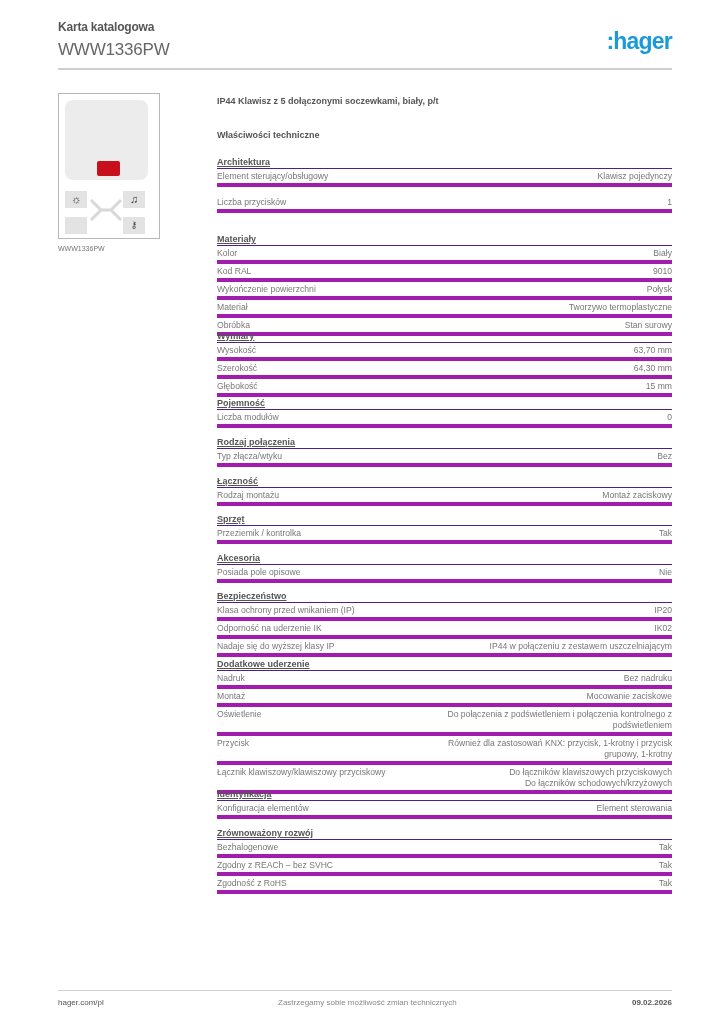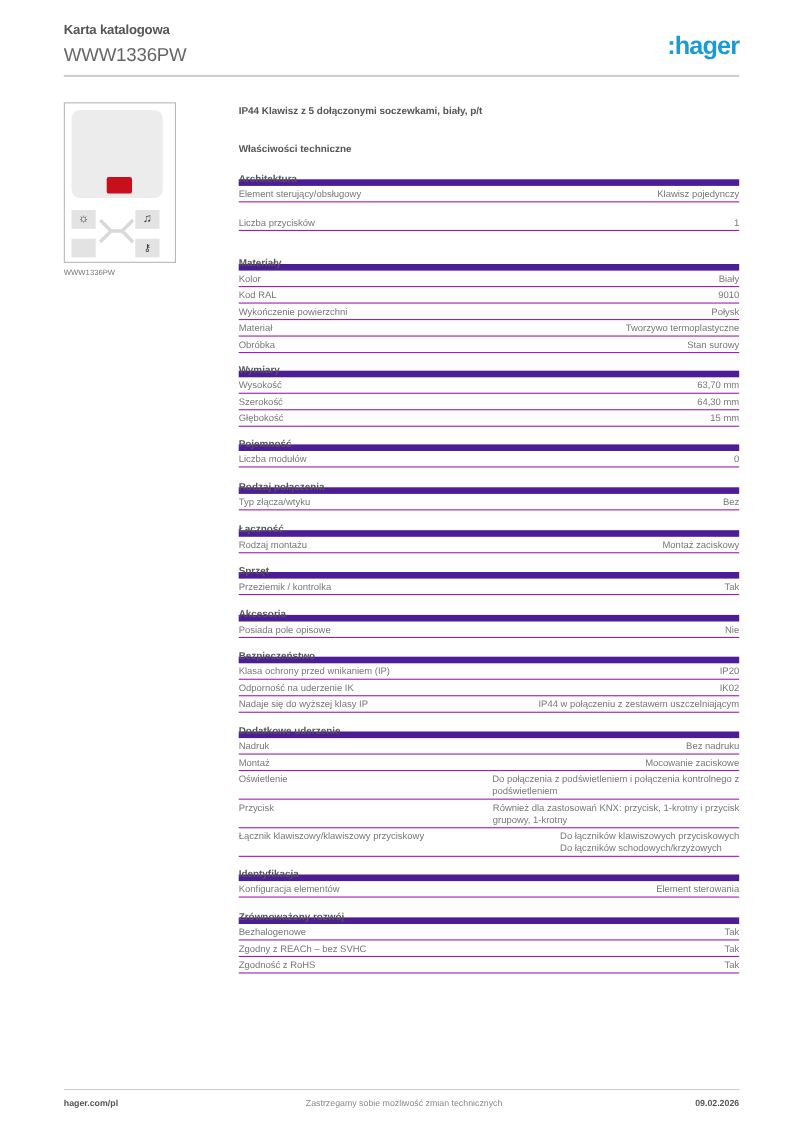--- a/index.html
+++ b/index.html
@@ -17,28 +17,28 @@
   .lens { position: absolute; left: 32px; top: 61px; width: 23px; height: 15px; background: #c8101c; border-radius: 2px; }
   .lens-tile { position: absolute; width: 22px; height: 17px; background: #e3e3e3; font-size: 11px; color: #333; text-align: center; line-height: 17px; }
   .lens-connector { position: absolute; left: 30px; top: 104px; width: 34px; height: 24px; }
   .image-caption { position: absolute; left: 58px; top: 245px; font-size: 7px; color: #777; }
 
   .content { position: absolute; left: 217px; top: 90px; width: 455px; }
   .product-name { position: absolute; left: 0; top: 6px; font-size: 9px; font-weight: bold; color: #555; }
   .tech-title { position: absolute; left: 0; top: 40px; font-size: 9px; font-weight: bold; color: #555; }
 
   .section { position: absolute; left: 0; width: 455px; }
-  .section-title { font-size: 9px; font-weight: bold; color: #555; height: 13px; line-height: 13px; border-bottom: 6px solid #4c1d95; }
-  .row { display: flex; justify-content: space-between; font-size: 8.6px; color: #777; border-bottom: 1px solid #a21caf; line-height: 11px; padding: 1.5px 0 1.5px 0; }
+  .section-title { font-size: 9px; font-weight: bold; color: #555; height: 13px; line-height: 13px; border-bottom: 1px solid #4c1d95; text-decoration: underline; }
+  .row { display: flex; justify-content: space-between; font-size: 8.6px; color: #777; border-bottom: 4px solid #a21caf; line-height: 11px; padding: 1.5px 0 1.5px 0; }
   .row .k { flex: 0 0 auto; }
-  .row .v { max-width: 270px; white-space: pre-line; }
+  .row .v { text-align: right; max-width: 270px; white-space: pre-line; }
 
   .footer-rule { position: absolute; left: 58px; top: 990px; width: 614px; height: 1px; background: #cfcfcf; }
   .footer { position: absolute; left: 58px; top: 998px; width: 614px; font-size: 8px; }
-  .footer .left { position: absolute; left: 0; top: 0; font-weight: bold; color: #555; }
+  .footer .left { position: absolute; left: 0; top: 0; font-weight: normal; color: #555; }
   .footer .mid { position: absolute; left: 220px; top: 0; color: #888; }
   .footer .right { position: absolute; right: 0; top: 0; font-weight: bold; color: #555; }
 </style>
 </head>
 <body>
 
 <div class="header">
   <div class="doc-title">Karta katalogowa</div>
   <div class="doc-code">WWW1336PW</div>
   <div class="logo">:hager</div>

